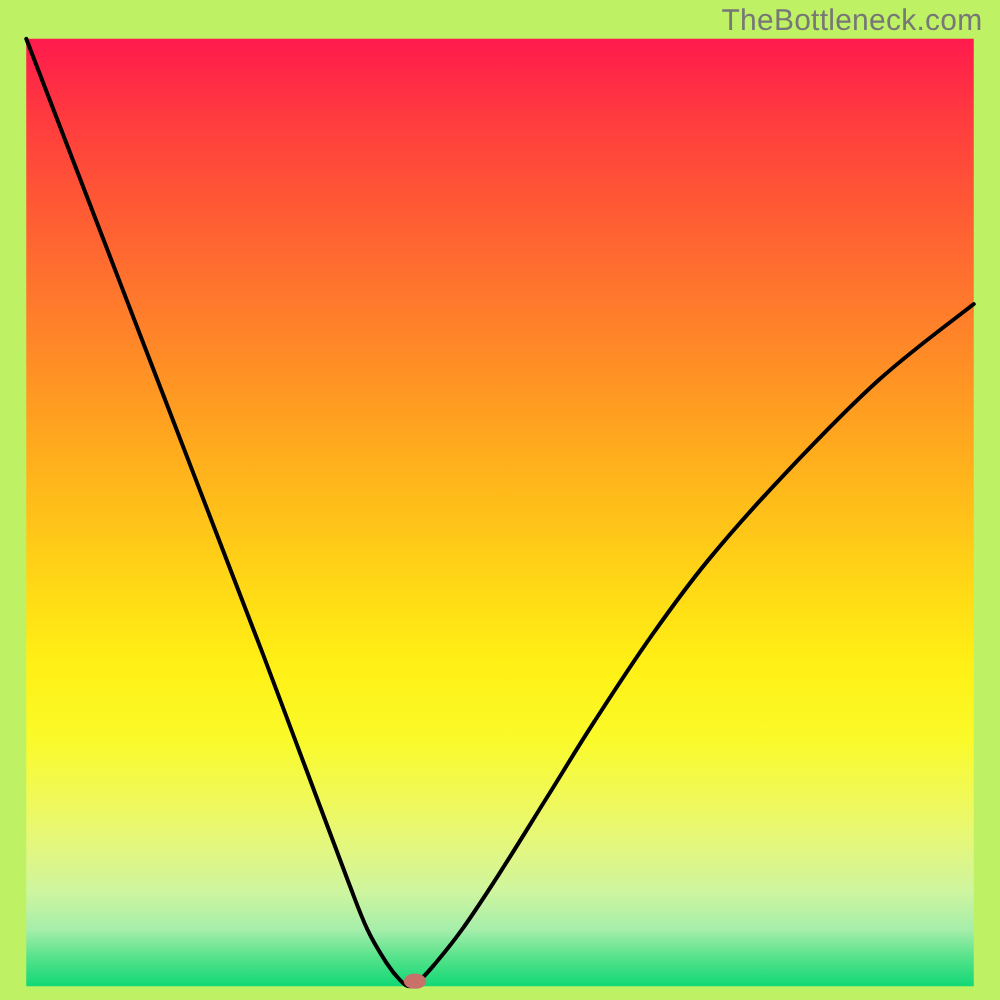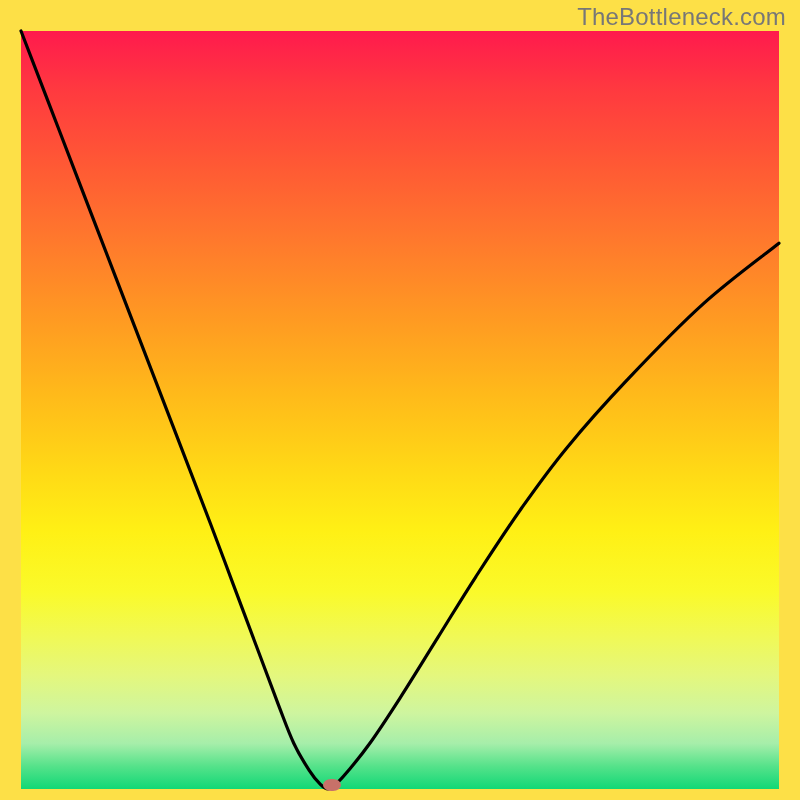--- a/index.html
+++ b/index.html
@@ -1,21 +1,21 @@
 <!DOCTYPE html>
 <html><head>
 <meta charset="utf-8">
 <style>
   * { margin: 0; padding: 0; box-sizing: border-box; }
   html, body { width: 800px; height: 800px; overflow: hidden; background: #000; }
   .frame {
     position: relative;
     width: 800px;
     height: 800px;
-    background: #fde047;
+    background: #bef264;
   }
   .watermark {
     position: absolute;
     top: 3px;
     right: 14px;
     font-family: Arial, Helvetica, sans-serif;
     font-size: 24px;
     color: #777;
     letter-spacing: 0.2px;
     font-weight: 500;

